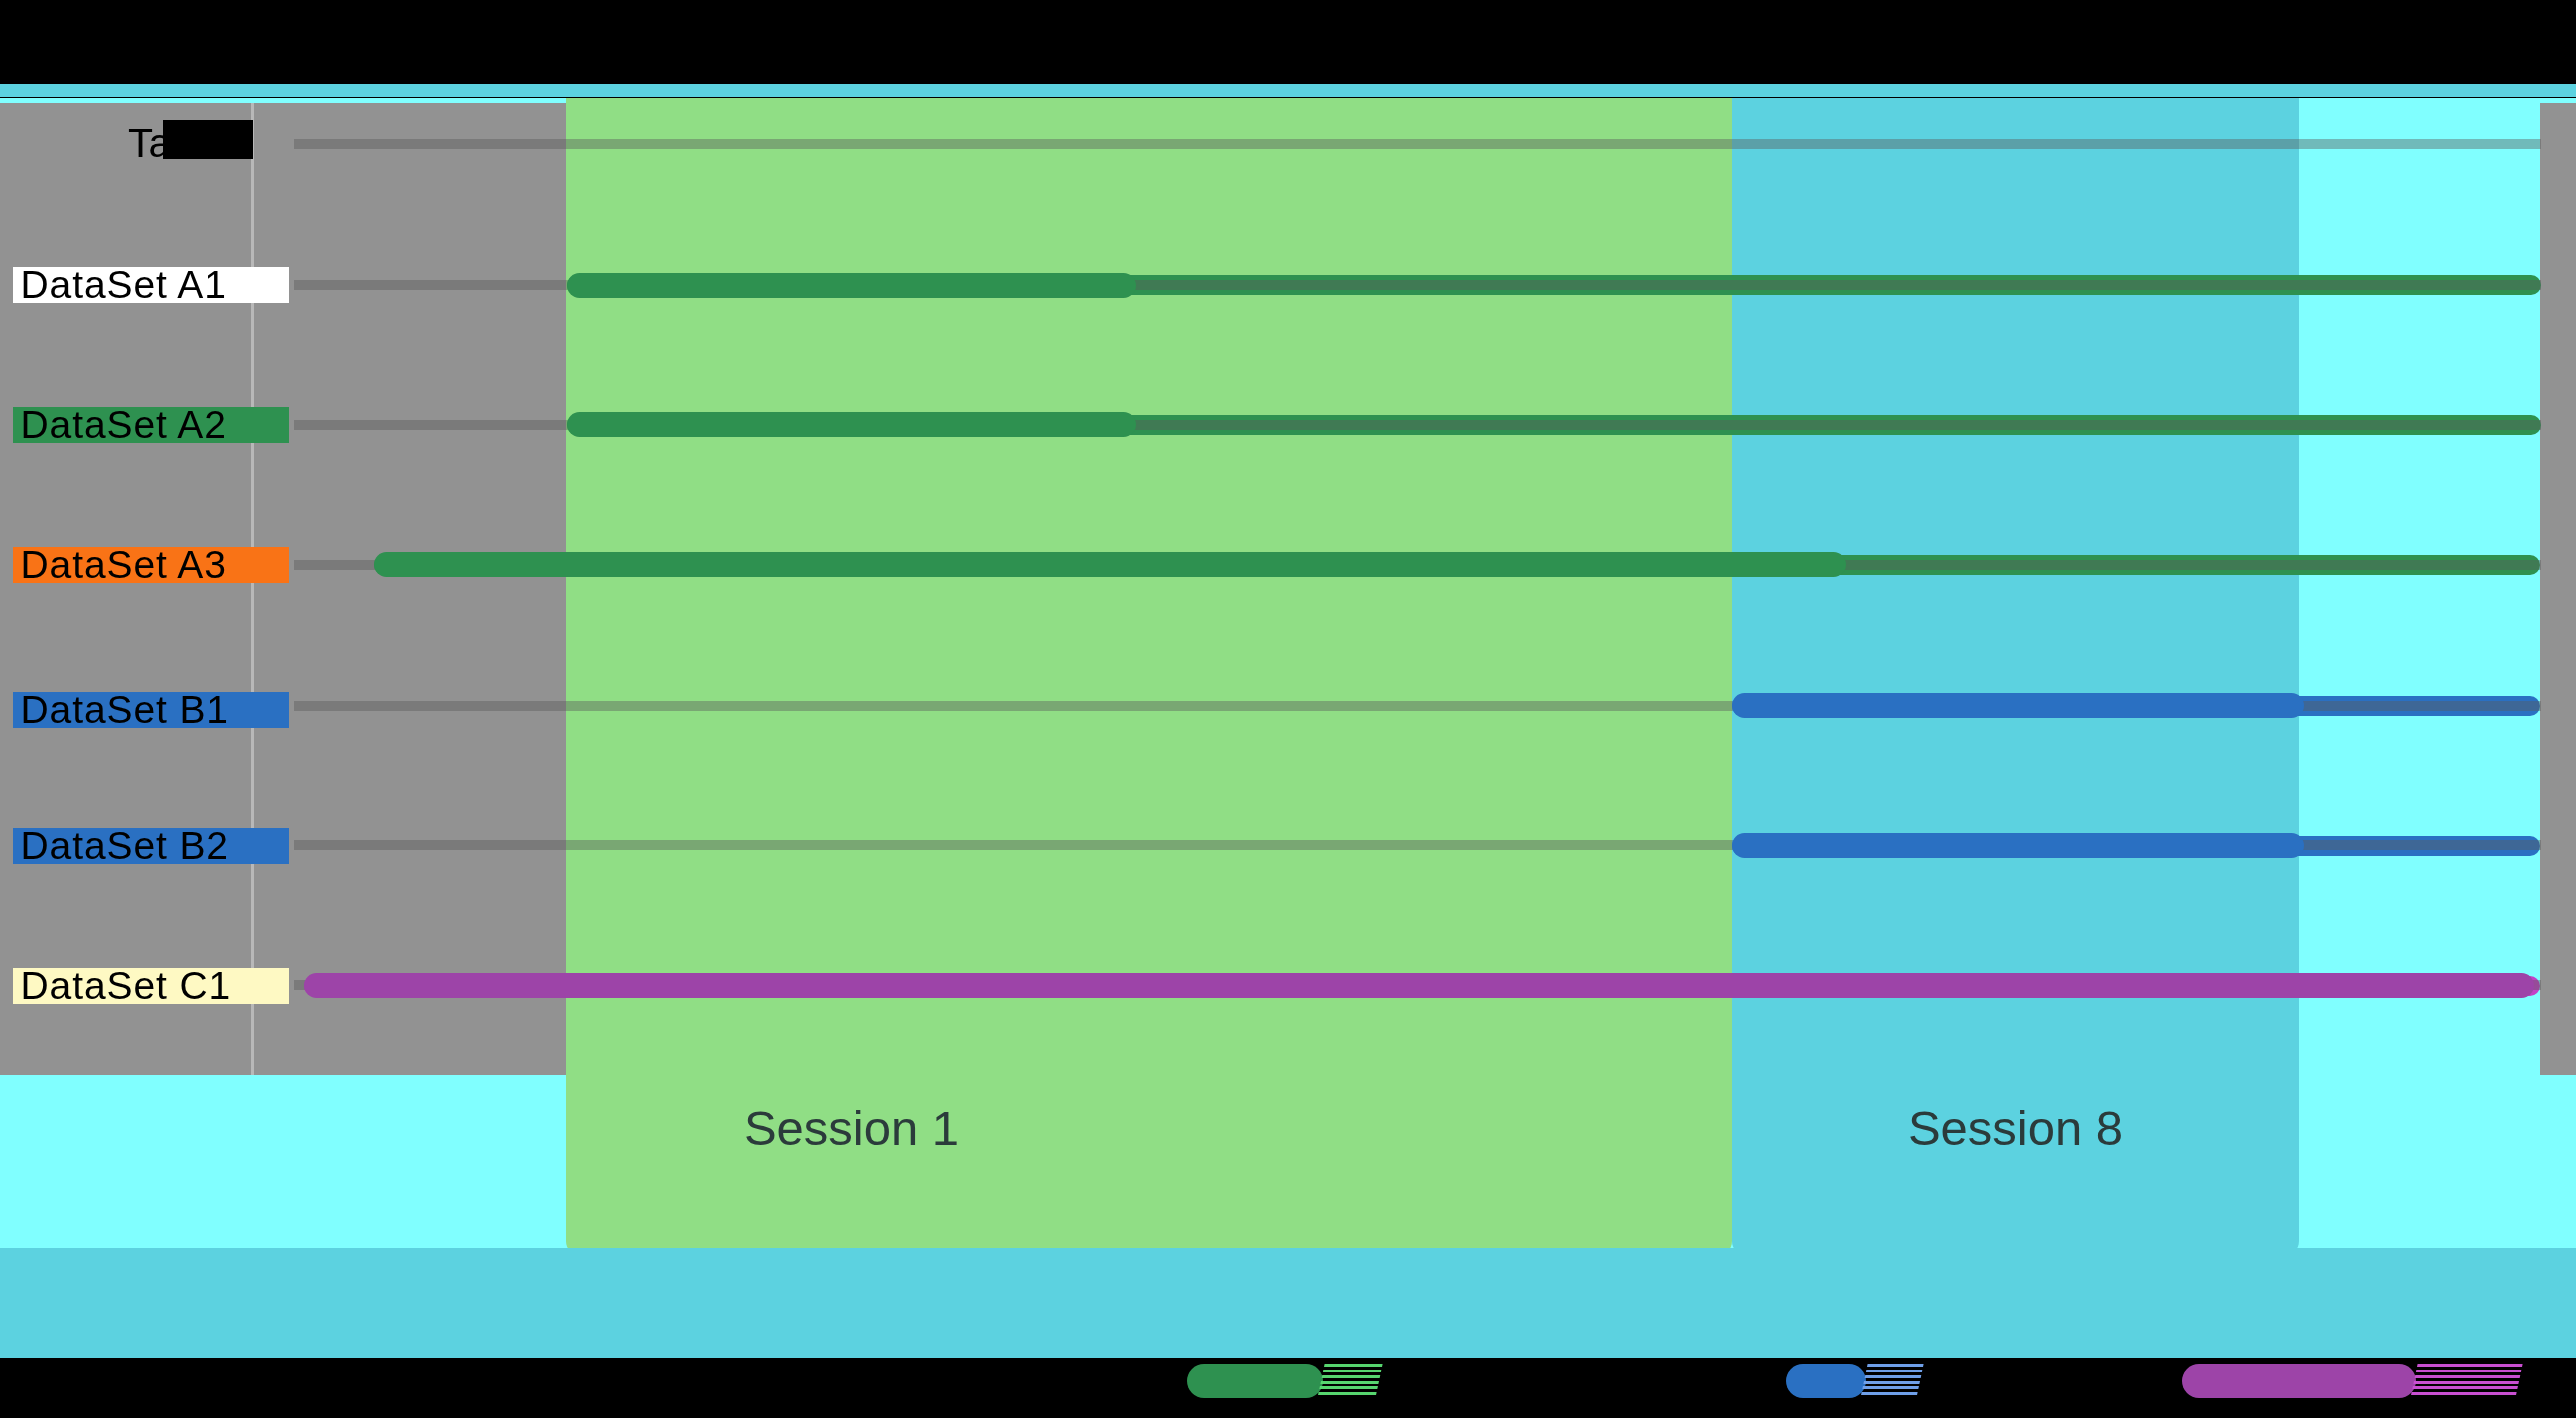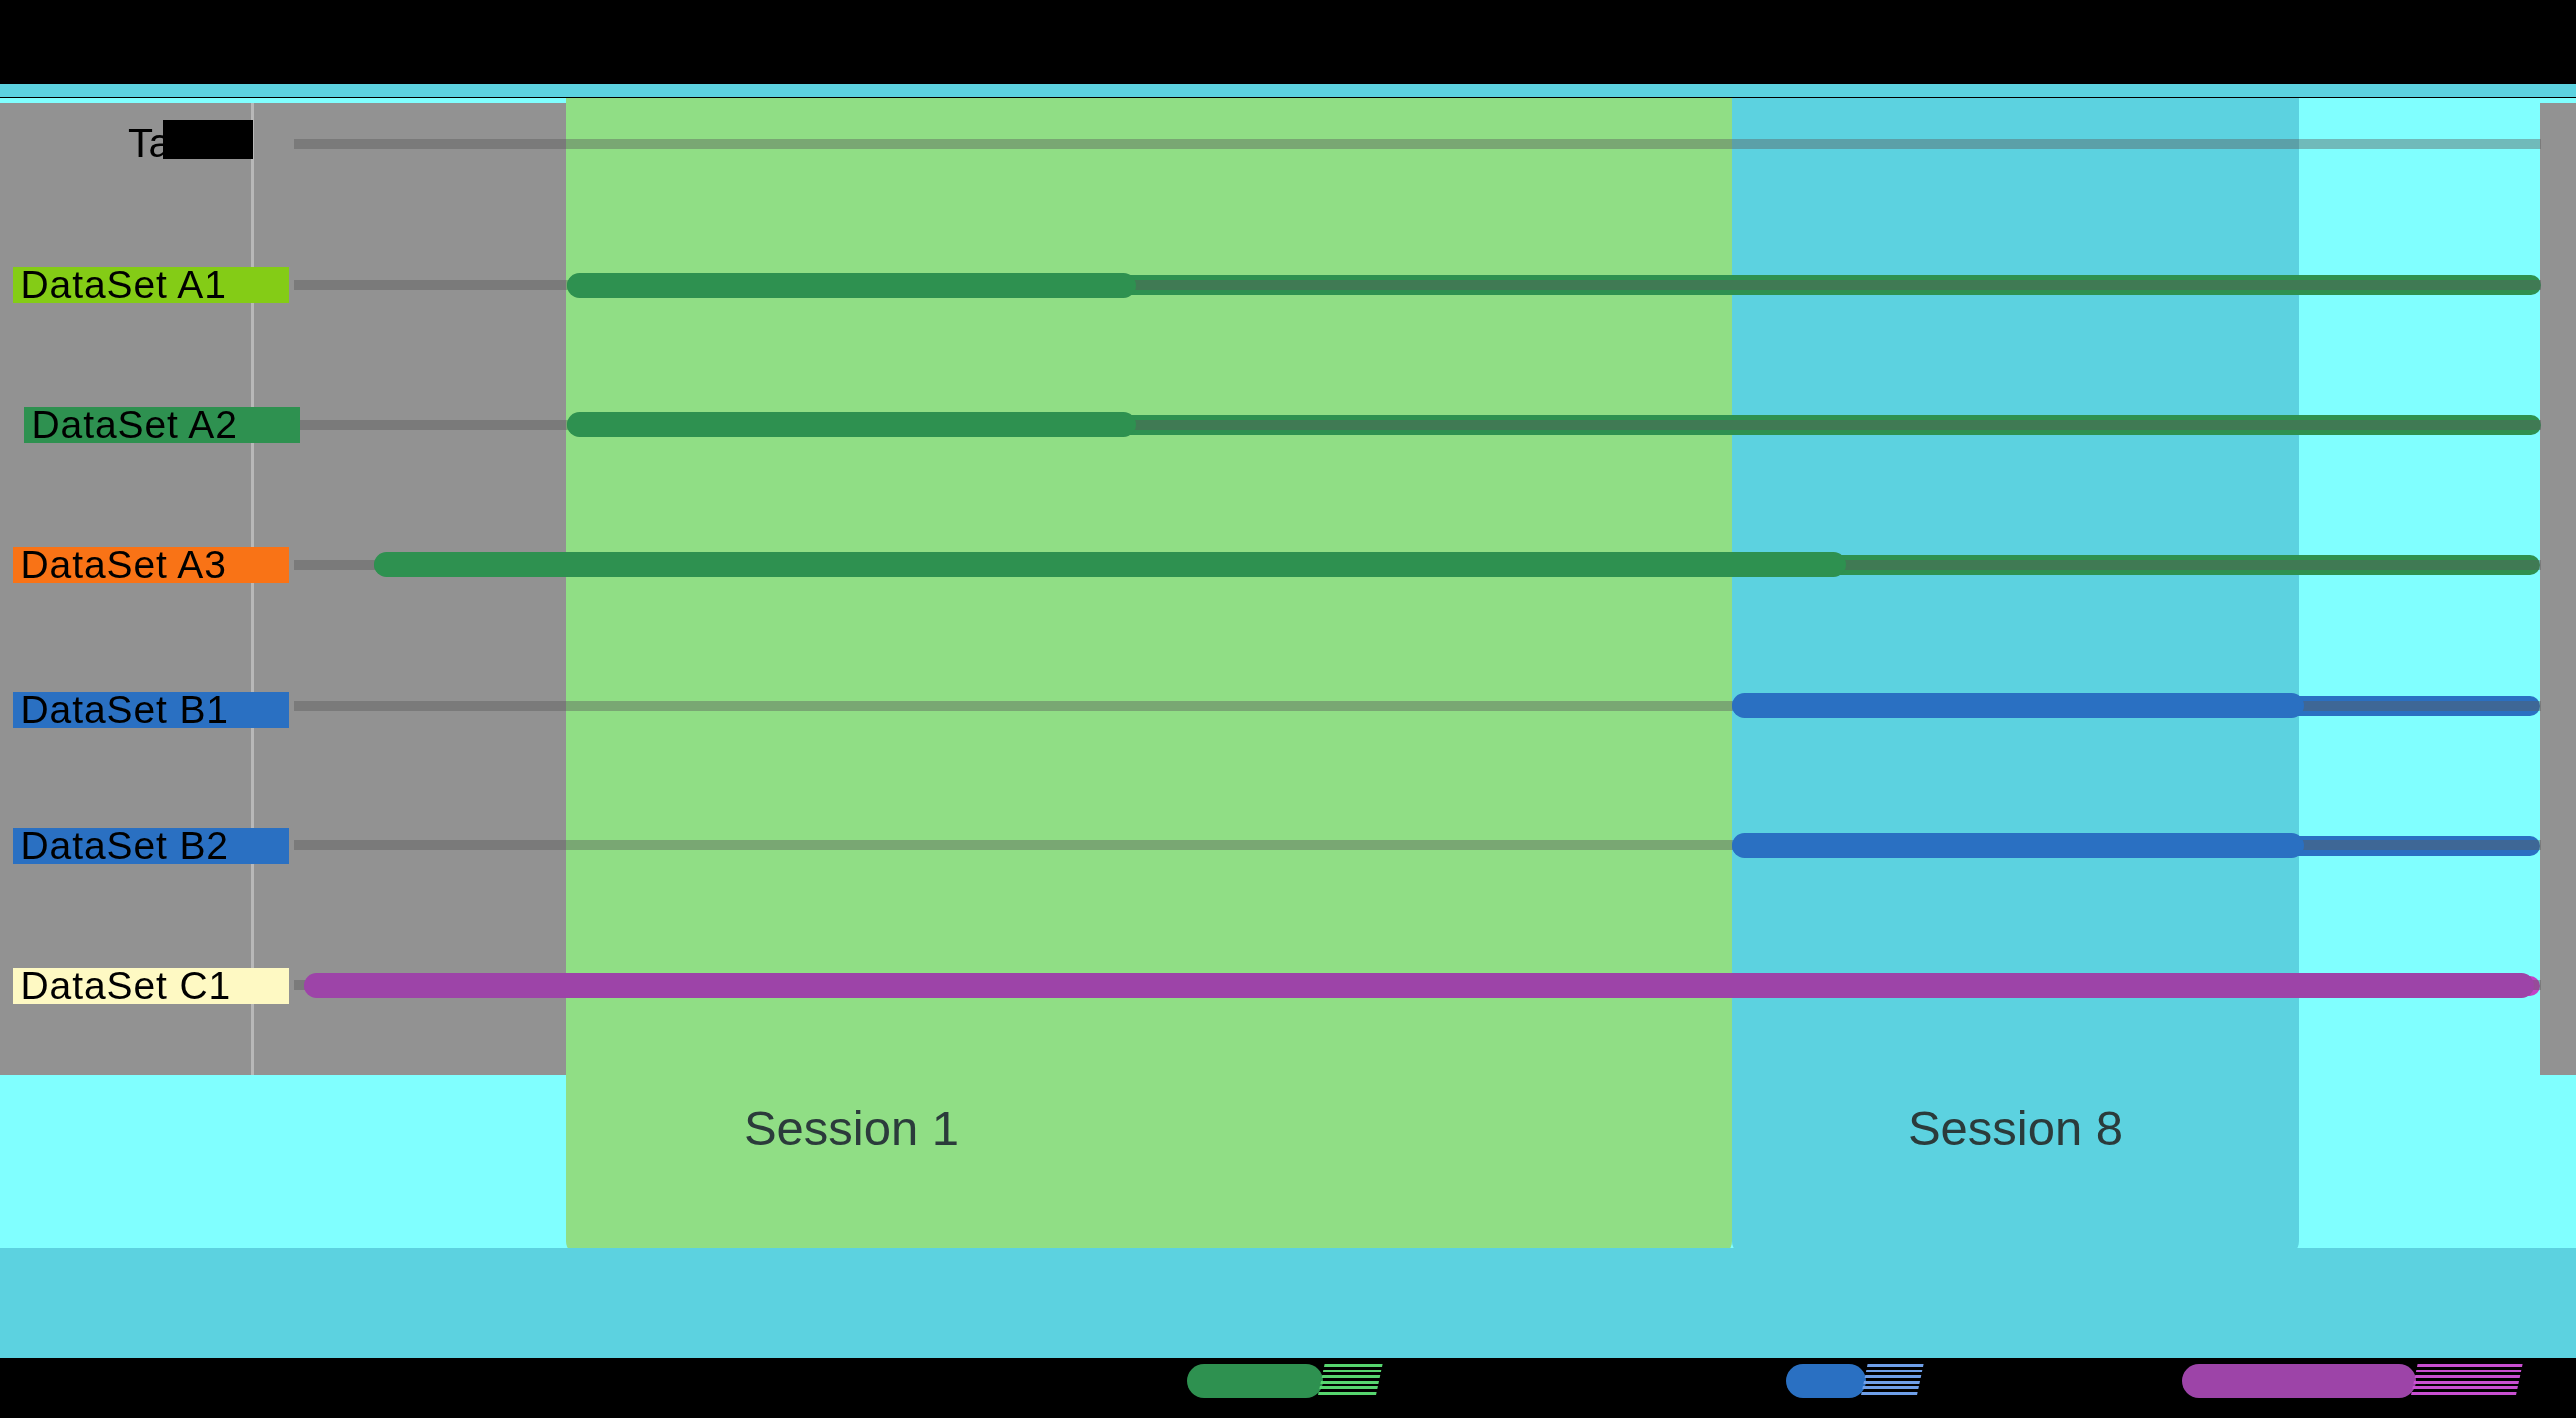--- a/index.html
+++ b/index.html
@@ -54,25 +54,25 @@
 <div class="abs" id="task-redaction"></div>
 
 <div class="abs session-label" id="session1-label">Session 1</div>
 <div class="abs session-label" id="session2-label">Session 8</div>
 
 <div id="rows-layer">
     <div class="abs row-line" style="left: 294px; top: 139px; width: 2247px; background: rgba(90, 90, 90, 0.42);"></div>
     <div class="abs row-underlay" style="left: 567px; top: 275px; width: 1974px; background: rgb(46, 145, 80);"></div>
     <div class="abs row-line" style="left: 294px; top: 280px; width: 2247px; background: rgba(90, 90, 90, 0.42);"></div>
     <div class="abs task-bar" style="left: 567px; top: 273px; width: 569px; background: rgb(46, 145, 80);"></div>
-    <div class="abs row-label" style="top: 267px; background: #84cc16; color: rgb(0, 0, 0);">DataSet A1</div>
+    <div class="abs row-label" style="top: 267px; background: #ffffff; color: rgb(0, 0, 0);">DataSet A1</div>
     <div class="abs row-underlay" style="left: 567px; top: 415px; width: 1974px; background: rgb(46, 145, 80);"></div>
     <div class="abs row-line" style="left: 294px; top: 420px; width: 2247px; background: rgba(90, 90, 90, 0.42);"></div>
     <div class="abs task-bar" style="left: 567px; top: 412px; width: 569px; background: rgb(46, 145, 80);"></div>
-    <div class="abs row-label" style="top: 407px; background: rgb(46, 145, 80); color: rgb(0, 0, 0); margin-left: 11px;">DataSet A2</div>
+    <div class="abs row-label" style="top: 407px; background: rgb(46, 145, 80); color: rgb(0, 0, 0);">DataSet A2</div>
     <div class="abs row-underlay" style="left: 374px; top: 555px; width: 2166px; background: rgb(46, 145, 80);"></div>
     <div class="abs row-line" style="left: 294px; top: 560px; width: 2247px; background: rgba(90, 90, 90, 0.42);"></div>
     <div class="abs task-bar" style="left: 374px; top: 552px; width: 1472px; background: rgb(46, 145, 80);"></div>
     <div class="abs row-label" style="top: 547px; background: #f97316; color: rgb(0, 0, 0);">DataSet A3</div>
     <div class="abs row-underlay" style="left: 1732px; top: 696px; width: 808px; background: rgb(42, 112, 194);"></div>
     <div class="abs row-line" style="left: 294px; top: 701px; width: 2247px; background: rgba(90, 90, 90, 0.42);"></div>
     <div class="abs task-bar" style="left: 1732px; top: 693px; width: 572px; background: rgb(42, 112, 194);"></div>
     <div class="abs row-label" style="top: 692px; background: rgb(42, 112, 194); color: rgb(0, 0, 0);">DataSet B1</div>
     <div class="abs row-underlay" style="left: 1732px; top: 836px; width: 808px; background: rgb(42, 112, 194);"></div>
     <div class="abs row-line" style="left: 294px; top: 840px; width: 2247px; background: rgba(90, 90, 90, 0.42);"></div>

